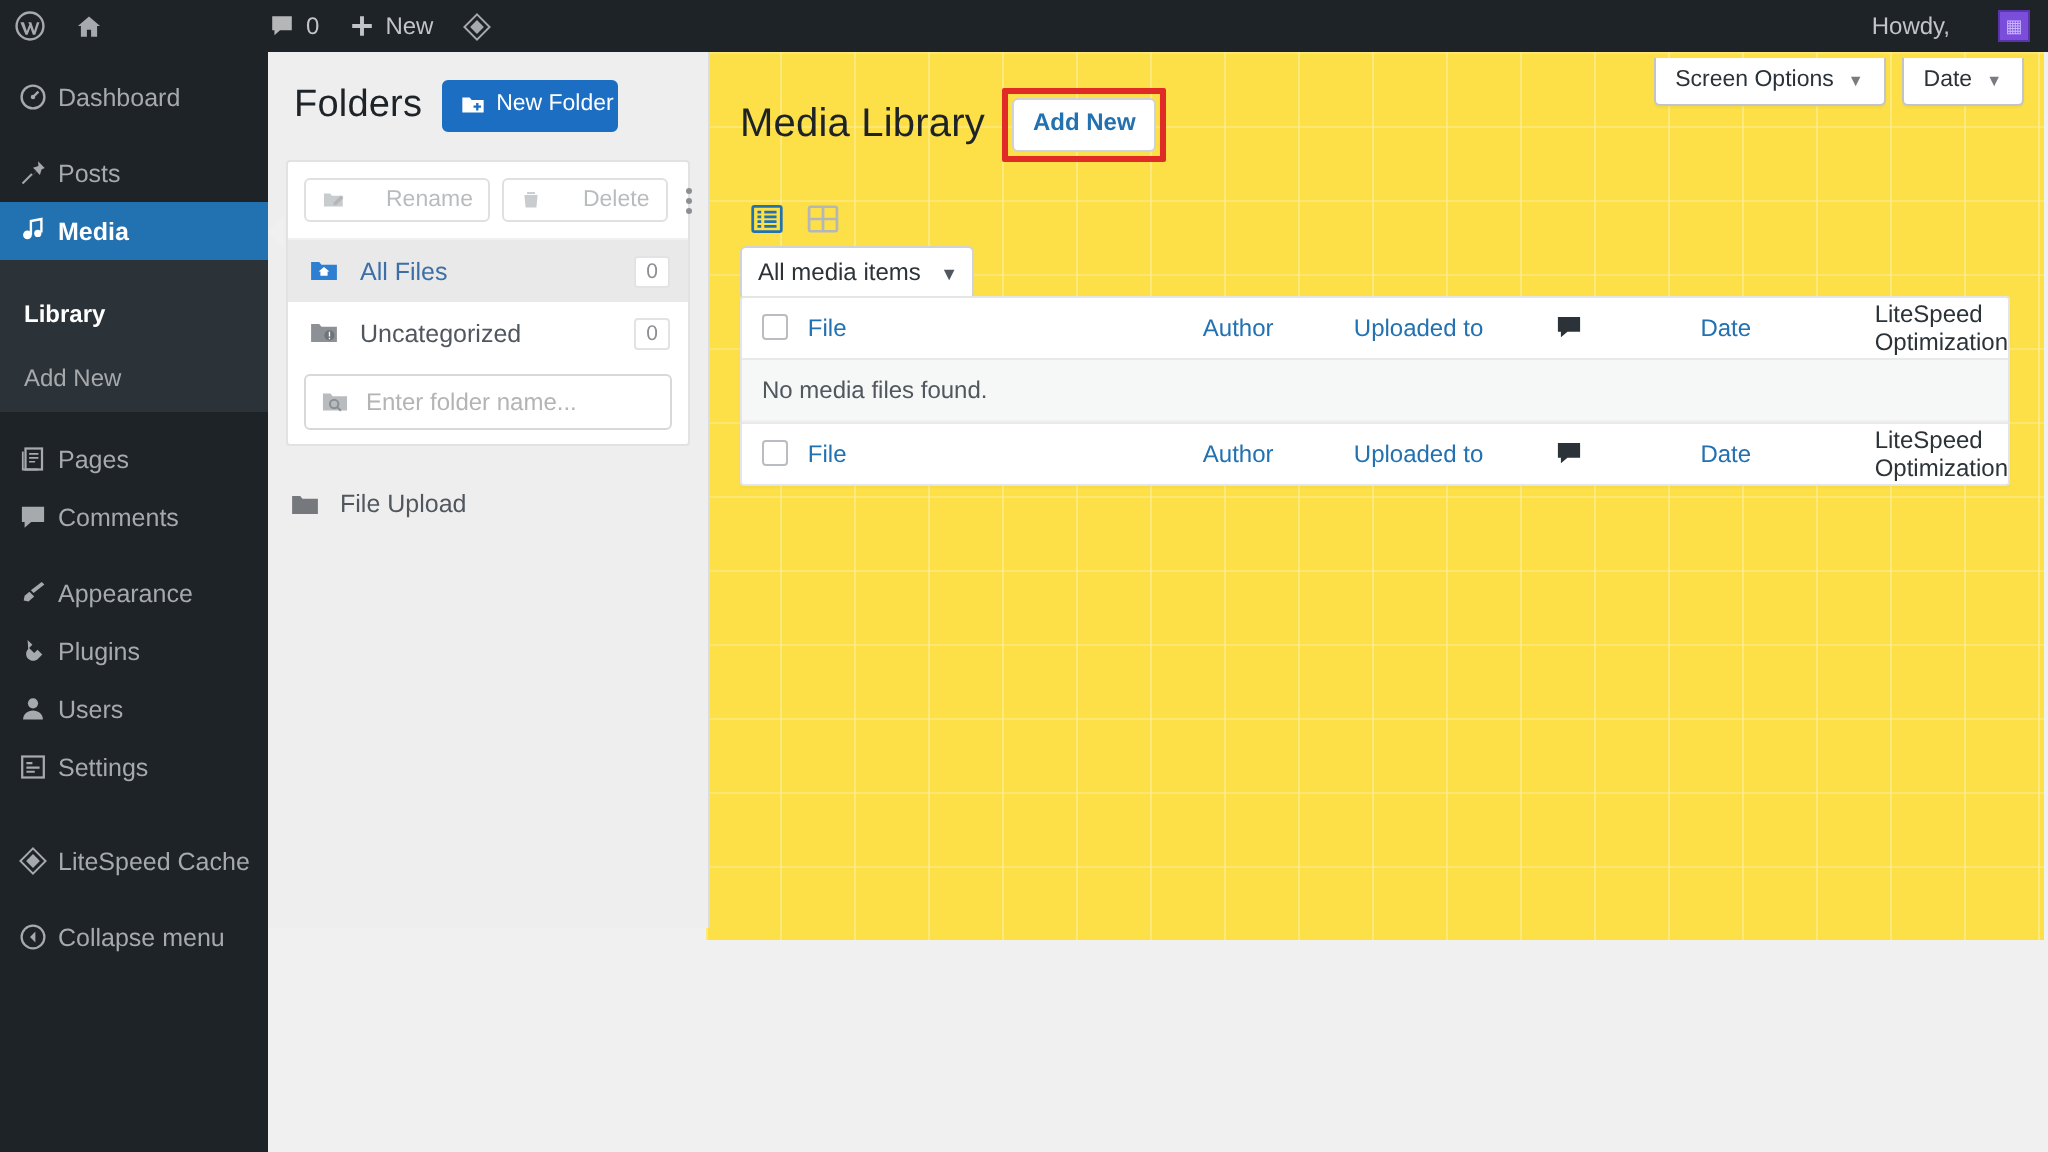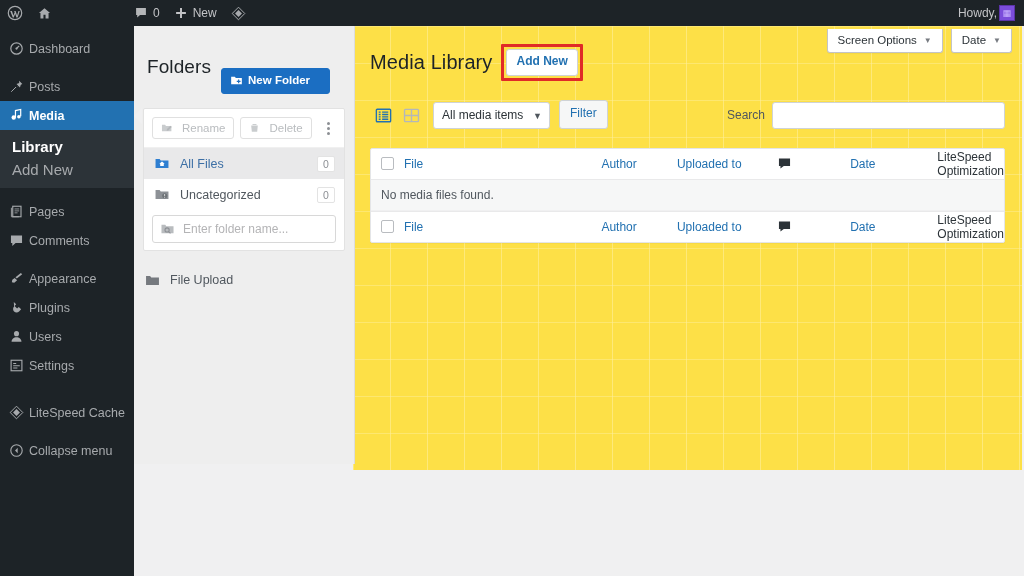--- a/index.html
+++ b/index.html
@@ -23,21 +23,21 @@
     color: #c3c4c7;
     font-size: 12px;
     display: flex; align-items: center;
     z-index: 50;
   }
   .ab-item {
     height: 26px; display: flex; align-items: center;
     gap: 5px; padding: 0 7px; color: #c3c4c7; cursor: pointer;
   }
   .ab-spacer { flex: 1; }
-  .ab-howdy { padding-right: 2px; color: #c3c4c7; font-size: 12px; }
+  .ab-howdy { padding-right: 24px; color: #c3c4c7; font-size: 12px; }
   .wp-logo-ic, .home-ic { display: inline-block; }
   .ab-num { color: #c3c4c7; font-size: 12px; }
   #avatar {
     width: 16px; height: 16px; margin-right: 9px;
     background: #7b4ddb; border: 1px solid #5b34a8;
     display: flex; align-items: center; justify-content: center;
     flex: none;
   }
   #avatar .glyph { color: #cbb5ff; font-size: 9px; line-height: 1; }
 
@@ -66,21 +66,21 @@
   .menu-item.current .mi-ic { color: #fff; }
   .menu-item.current::after {
     content: ""; position: absolute; right: -8px; top: 50%;
     margin-top: -8px; border: 8px solid transparent;
     border-right-color: #f0f0f1;
   }
   .menu-sep { height: 9px; }
   .submenu { background: #2c3338; padding: 5px 0 7px 0; }
   .submenu .sub-item {
     display: block; padding: 3px 0 3px 12px;
-    font-size: 15px; color: #a7aaad; cursor: pointer;
+    font-size: 12px; color: #a7aaad; cursor: pointer; margin-top: 12px;
   }
   .submenu .sub-item.current { color: #fff; font-weight: 600; }
   .menu-item.collapse { color: #a7aaad; }
 
   
   #folders {
     position: absolute; top: 26px; left: 134px;
     width: 221px; height: 438px;
     background: #eeeeee;
     border-right: 1px solid #dcdcde;
@@ -91,38 +91,38 @@
     padding: 14px 13px 10px 13px;
     gap: 10px;
   }
   #folders-title {
     font-size: 19px; color: #1d2327; font-weight: 400;
     letter-spacing: .1px;
   }
   #new-folder-btn {
     background: #1b6ec2; color: #fff;
     border: 1px solid #1b6ec2; border-radius: 3px;
-    font-size: 11.5px; font-weight: 700;
-    padding: 5px 19px 6px 8px;
+    font-size: 11.5px; font-weight: 400;
+    padding: 5px 1px 6px 8px;
     display: inline-flex; align-items: center; gap: 5px;
-    cursor: pointer; line-height: 1; margin-top: 28px;
+    cursor: pointer; line-height: 1;
   }
   #folders-card {
     margin: 4px 9px 0 9px;
     background: #fff;
     border: 1px solid #e2e2e2;
     border-radius: 2px;
   }
   #folders-toolbar {
     display: flex; align-items: center;
     padding: 8px 8px; gap: 6px;
     border-bottom: 1px solid #f0f0f0;
   }
   .tb-btn {
-    display: inline-flex; align-items: center; gap: 9px;
+    display: inline-flex; align-items: center; gap: 20px;
     border: 1px solid #e0e0e0; border-radius: 3px;
     background: #fff; color: #b9bcbf;
     font-size: 11.5px; padding: 4px 8px; cursor: default;
   }
   #kebab {
     margin-left: auto; margin-right: 3px;
     display: flex; flex-direction: column; gap: 2px;
     cursor: pointer; padding: 3px;
   }
   #kebab i { width: 3px; height: 3px; background: #8c8f94; display: block; border-radius: 50%; }
@@ -210,22 +210,23 @@
     display: inline-block; background: #fff;
     border: 1px solid #cfd3d6; border-radius: 3px;
     color: #2271b1; font-size: 12px; font-weight: 600;
     padding: 4px 9px 5px 9px; cursor: pointer; line-height: 1.3;
   }
 
   
   #tablenav {
     position: relative; z-index: 3;
     margin: 16px 17px 0 17px;
-    display: flex; align-items: flex-end;
+    display: flex; align-items: flex-start;
     height: 32px;
+    flex-direction: column;
   }
   .viewsw {
     display: flex; align-items: center; gap: 2px; margin-right: 9px;
   }
   .vbtn {
     width: 26px; height: 26px;
     display: flex; align-items: center; justify-content: center;
     cursor: pointer;
   }
   #media-select {

